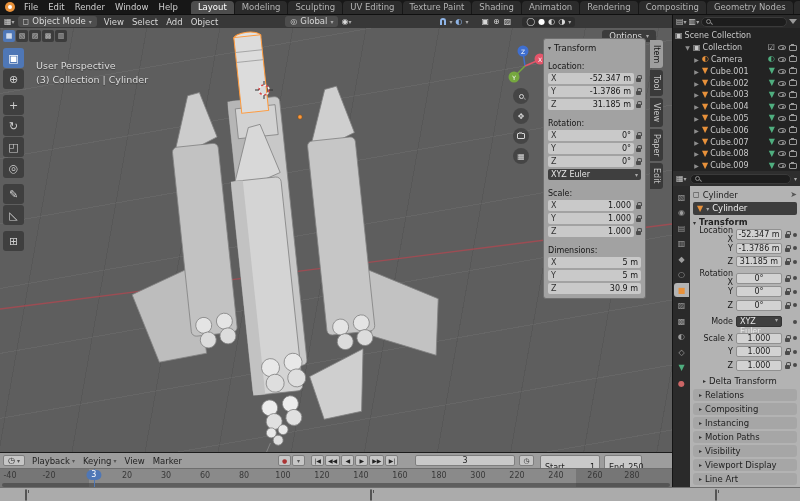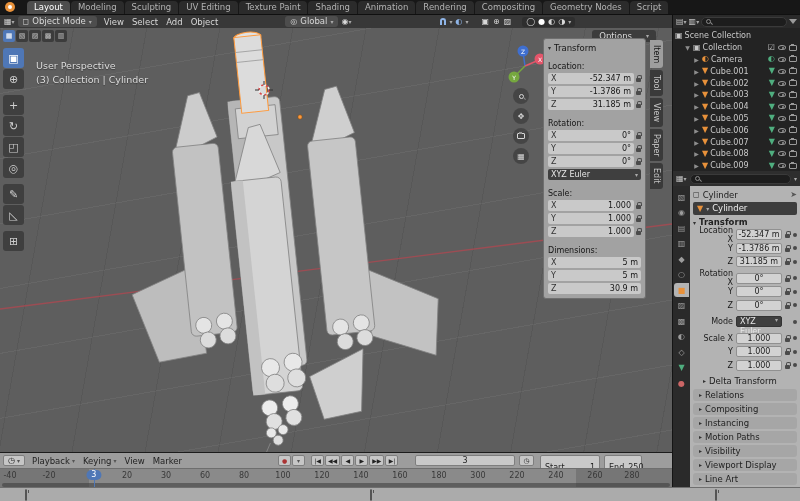--- a/index.html
+++ b/index.html
@@ -47,21 +47,21 @@
   .content{display:flex;height:459px;}
   .leftcol{width:672px;display:flex;flex-direction:column;flex:none;}
 
   .viewport{height:424px;position:relative;background:#5e5e5e;overflow:hidden;flex:none;
     background-image:
       repeating-linear-gradient(100deg, rgba(0,0,0,0.07) 0 1px, transparent 1px 72px),
       repeating-linear-gradient(170deg, rgba(255,255,255,0.05) 0 1px, transparent 1px 64px);}
   .tool-modes{position:absolute;top:2px;left:3px;display:flex;gap:1px;}
   .tmode{width:12px;height:12px;border-radius:2px;background:#3c3c3c;display:flex;align-items:center;justify-content:center;color:#c4c4c4;font-size:7px;}
   .tmode.active{background:var(--accent);color:#fff;}
-  .options-btn{position:absolute;top:2px;right:16px;background:#3c3c3c;border-radius:3px;height:12px;line-height:12px;padding:0 7px;color:#d8d8d8;font-size:8.5px;display:flex;align-items:center;gap:14px;}
+  .options-btn{position:absolute;top:2px;right:16px;background:#3c3c3c;border-radius:3px;height:12px;line-height:12px;padding:0 7px;color:#d8d8d8;font-size:8.5px;display:flex;align-items:center;gap:4px;}
   .vp-toolbar{position:absolute;top:20px;left:3px;display:flex;flex-direction:column;gap:1px;}
   .vtool{width:21px;height:20px;background:#3f3f3f;border-radius:3px;color:#cfcfcf;display:flex;align-items:center;justify-content:center;font-size:11px;}
   .vtool.active{background:var(--accent);color:#fff;}
   .vp-overlay{position:absolute;top:32px;left:36px;color:#dcdcdc;text-shadow:0 1px 1px rgba(0,0,0,.4);}
   .vp-overlay .t1{font-size:9.5px;}
   .vp-overlay .t2{font-size:9.5px;margin-top:3px;}
 
   .gizmo{position:absolute;left:503px;top:14px;width:44px;height:44px;}
   .nav-btns{position:absolute;left:513px;top:60px;display:flex;flex-direction:column;gap:4px;}
   .navb{width:16px;height:16px;border-radius:50%;background:rgba(40,40,40,.45);color:#d8d8d8;display:flex;align-items:center;justify-content:center;font-size:8px;}
@@ -133,20 +133,27 @@
   .version{position:absolute;right:6px;top:12px;font-size:14px;font-style:italic;}
   .caret{font-size:6px;color:#aaa;}
 </style>
 </head>
 <body>
 
 <div id="app">
 
   <div class="topbar">
     <span class="blogo"></span>
+    <div id="tb-menus" style="display:flex">
+        <span class="menu-item">File</span>
+        <span class="menu-item">Edit</span>
+        <span class="menu-item">Render</span>
+        <span class="menu-item">Window</span>
+        <span class="menu-item">Help</span>
+      </div>
     <div class="wtabs" id="tb-tabs">
         <span class="wtab active">Layout</span>
         <span class="wtab">Modeling</span>
         <span class="wtab">Sculpting</span>
         <span class="wtab">UV Editing</span>
         <span class="wtab">Texture Paint</span>
         <span class="wtab">Shading</span>
         <span class="wtab">Animation</span>
         <span class="wtab">Rendering</span>
         <span class="wtab">Compositing</span>

